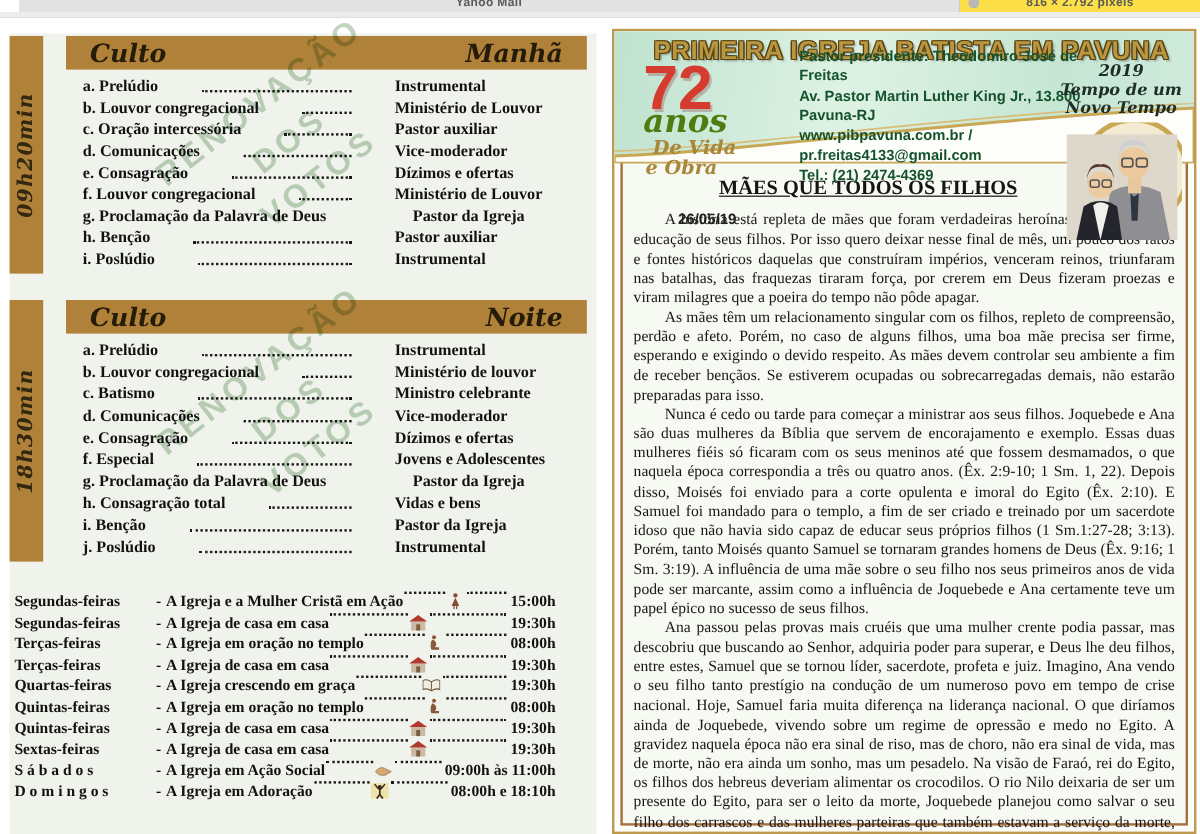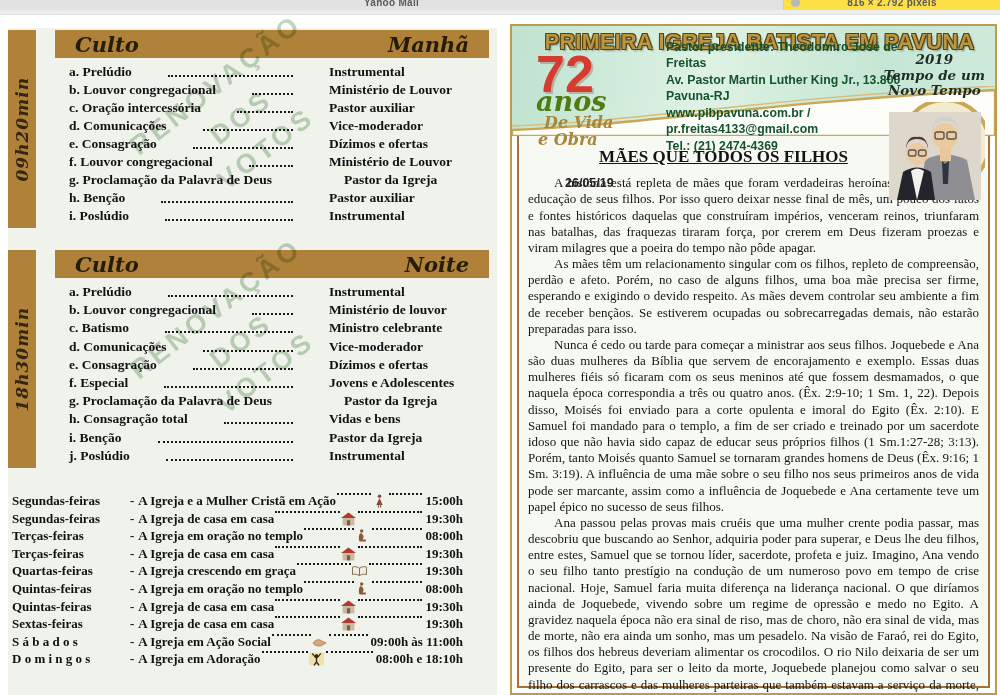--- a/index.html
+++ b/index.html
@@ -2,21 +2,21 @@
 <html><head>
 <meta charset="utf-8">
 <style>
   html,body{margin:0;padding:0;}
   body{width:1000px;height:695px;position:relative;overflow:hidden;background:#ffffff;
        font-family:"Liberation Serif",serif;}
   #screen{position:absolute;inset:0;}
 
   
   .tabstrip{position:absolute;top:0;left:0;width:1000px;height:10px;display:flex;overflow:hidden;}
-  .tab-left{width:783px;background:#e2e2e2;border-right:1px solid #cdcdcd;position:relative;overflow:hidden;}
+  .tab-left{width:783px;background:#e2e2e2;border-right:1px solid #cdcdcd;position:relative;overflow:hidden;margin-left:16px;}
   .tab-right{flex:1;background:#fde047;position:relative;overflow:hidden;}
   .tab-label{position:absolute;top:-3px;width:100%;text-align:center;
              font:600 10px "Liberation Sans",sans-serif;color:#5a5a5a;letter-spacing:.3px;}
   .fav{position:absolute;left:7px;top:-2px;width:9px;height:9px;border-radius:50%;background:#b8b8b8;}
   .under-strip{position:absolute;top:10px;left:0;width:1000px;height:4px;background:#ededed;border-bottom:1px solid #e0e0e0;}
 
   
   .left-page{position:absolute;left:8px;top:28px;width:489px;height:667px;background:#eff3ec;}
   .section{position:absolute;left:0;display:flex;}
   .sec-morning{top:2px;height:198px;width:481px;}

